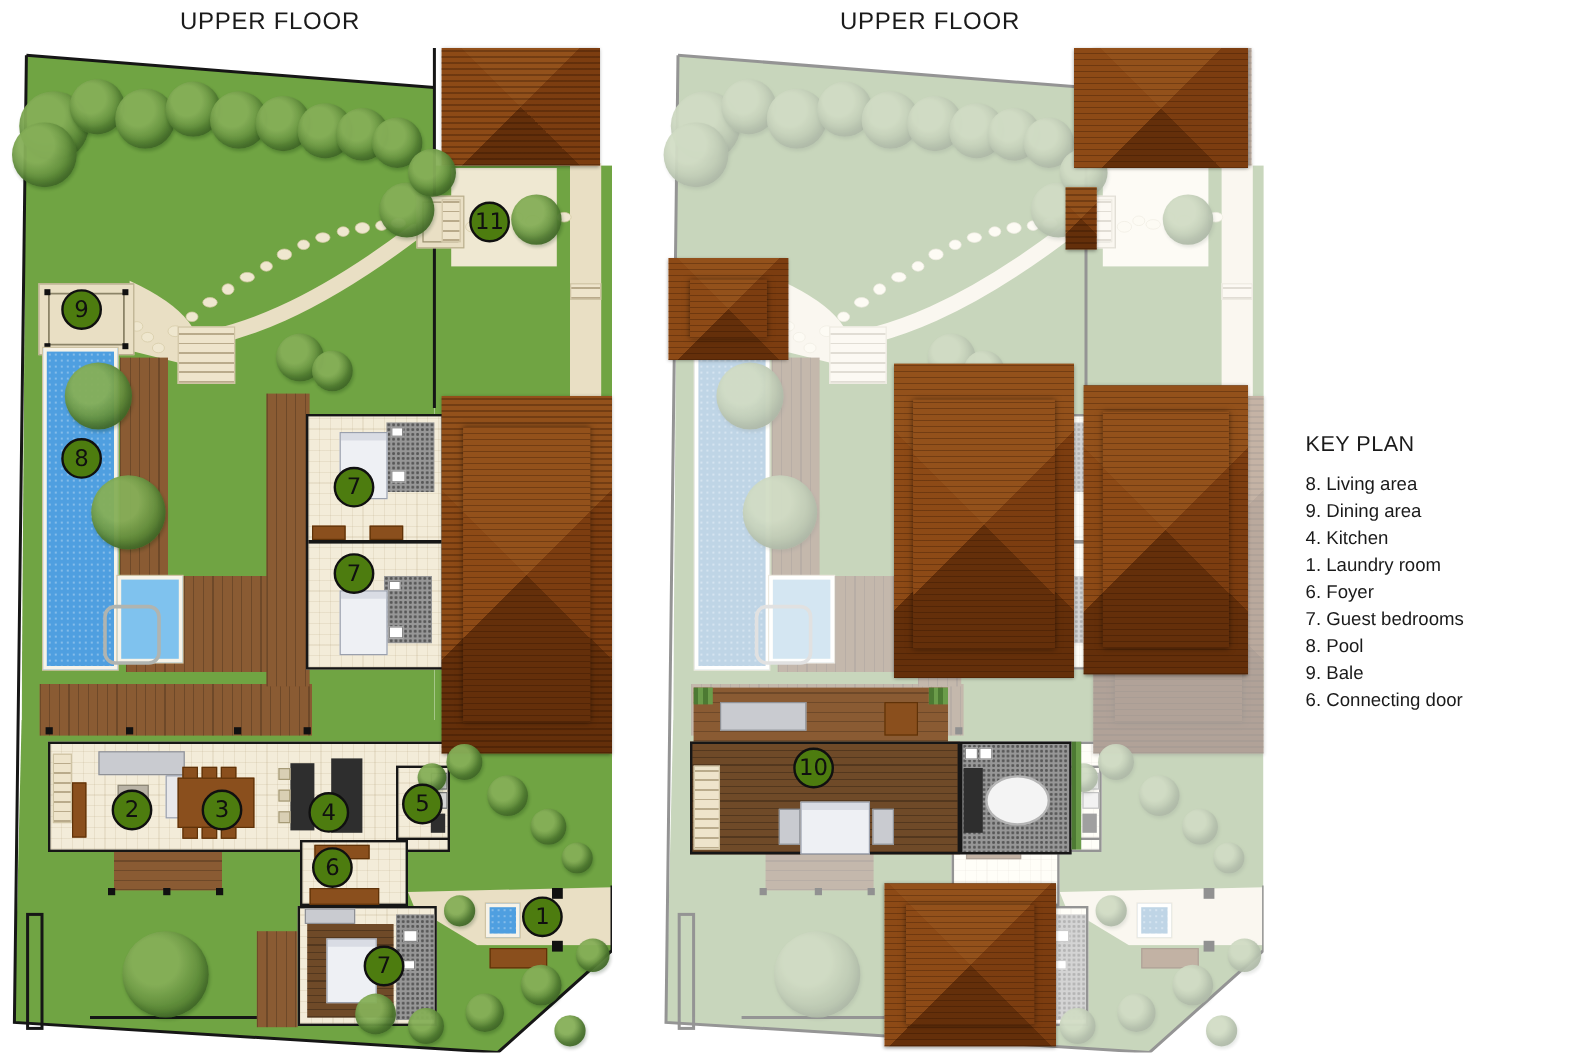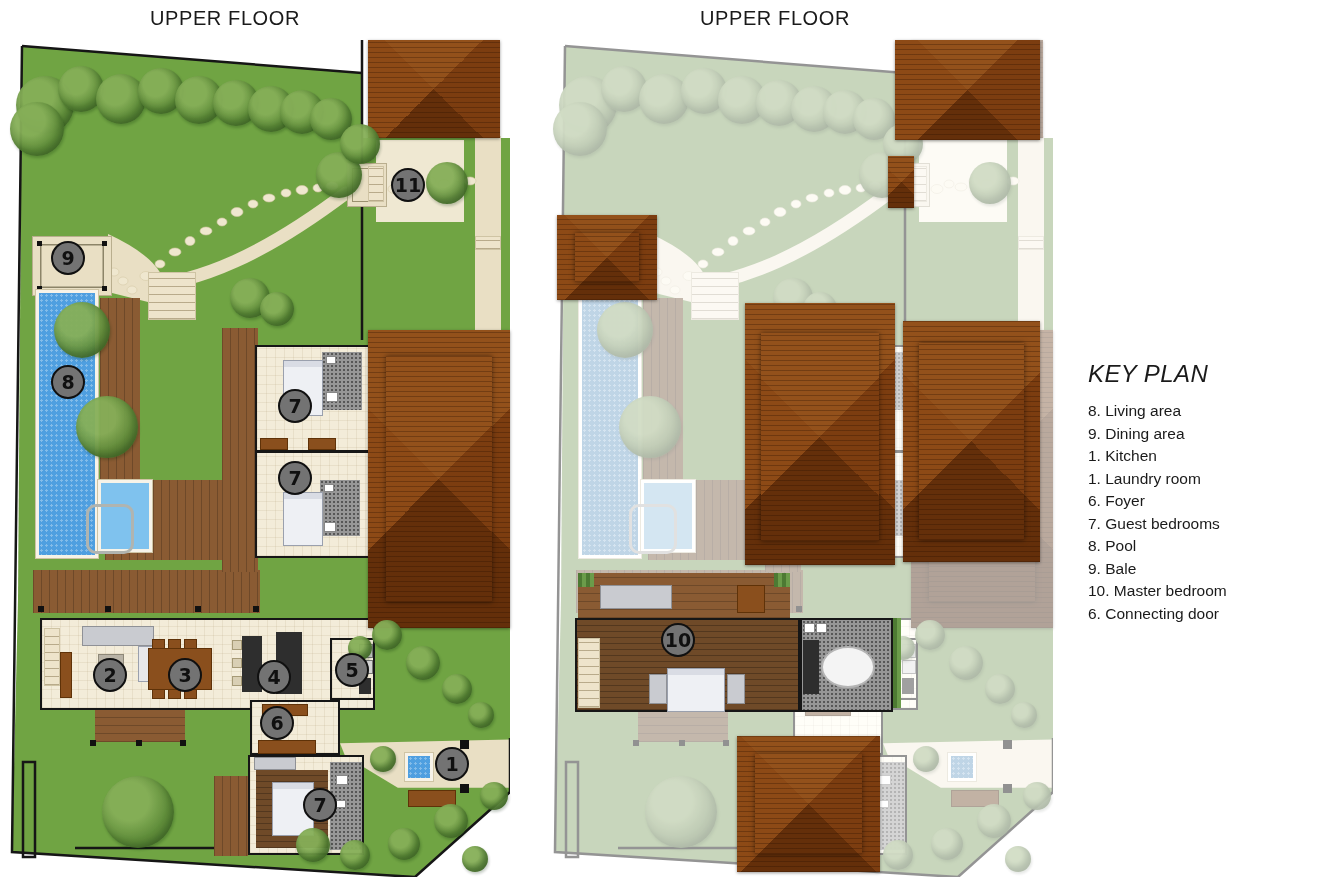--- a/index.html
+++ b/index.html
@@ -29,33 +29,33 @@
     background:radial-gradient(circle at 38% 35%,#86af58 0 30%,#5f8c3a 60%,#49722d 100%);
     box-shadow:inset -3px -4px 6px rgba(0,30,0,.28),1px 2px 3px rgba(0,40,0,.25);}
   .bed{background:#eef0f4;border:1px solid #9aa0ad;box-shadow:inset 0 6px 0 #d9dce4;z-index:14;}
   .sofa{background:#c9cbd0;border:1px solid #8f9196;z-index:14;}
   .tbl{background:#8a4f1d;border:1px solid #5f3208;z-index:14;}
   .dark{background:#2e2e2e;z-index:14;}
   .appl{background:#d4d4d4;border:1px solid #777;z-index:14;}
   .post{background:#111;z-index:16;}
   .hedge{background:repeating-linear-gradient(90deg,#4d7a33 0 4px,#6b9c4a 4px 8px);z-index:33;}
   .fix{background:#fff;border:1px solid #888;z-index:34;}
-  .marker{position:absolute;width:34px;height:34px;border-radius:50%;background:#737373;
+  .marker{position:absolute;width:34px;height:34px;border-radius:50%;background:#4d7c0f;
     border:2.5px solid var(--marker_border);color:var(--marker_border);display:flex;align-items:center;justify-content:center;
-    font-size:19px;font-weight:700;z-index:60;box-sizing:border-box;font-family:"DejaVu Sans",sans-serif;}
+    font-size:19px;font-weight:400;z-index:60;box-sizing:border-box;font-family:"DejaVu Sans",sans-serif;}
   .ghost{position:absolute;inset:0;opacity:.46;filter:saturate(.55) brightness(1.07);z-index:1;}
   .solid{z-index:30;}
   .bnd{stroke:var(--wall);stroke-width:2.5;fill:none;}
   .band{stroke:var(--path);stroke-width:13;fill:none;stroke-linecap:round;}
   .terr{fill:var(--path);}
   .stone-e{fill:#efe7cf;stroke:#d5caa6;stroke-width:.6;}
   .landscape{z-index:6;}
   
   .keyplan{position:absolute;left:1088px;top:360px;width:236px;}
-  .keyplan h3{margin:0 0 12px 0;font-size:24px;font-weight:500;letter-spacing:.4px;font-style:italic;}
+  .keyplan h3{margin:0 0 12px 0;font-size:18px;font-weight:500;letter-spacing:.4px;}
   .keyplan ul{list-style:none;margin:0;padding:0;font-size:15.5px;line-height:22.5px;}
 </style>
 </head>
 <body>
 
 <div class="plan-title" style="left:150px;top:7px;">UPPER FLOOR</div>
 <div class="plan-title" style="left:700px;top:7px;">UPPER FLOOR</div>
 
 <div class="plan" style="left:10px;top:40px;" id="plan-ground">
  <div id="ground-scene">
@@ -441,22 +441,21 @@
   <span class="abs fix" style="left:263px;top:583px;width:9px;height:8px;"></span>
   <div class="abs hedge" style="left:340px;top:578px;width:8px;height:90px;"></div>
 <div class="marker" style="left: 108px; top: 583px;">10</div>
   </div>
 
 <div class="keyplan">
   <h3>KEY PLAN</h3>
   <ul>
     <li>8. Living area</li>
     <li>9. Dining area</li>
-    <li>1. Kitchen</li>
+    <li>4. Kitchen</li>
     <li>1. Laundry room</li>
     <li>6. Foyer</li>
     <li>7. Guest bedrooms</li>
     <li>8. Pool</li>
     <li>9. Bale</li>
-    <li>10. Master bedroom</li>
     <li>6. Connecting door</li>
   </ul>
 </div>
 
 </body></html>

